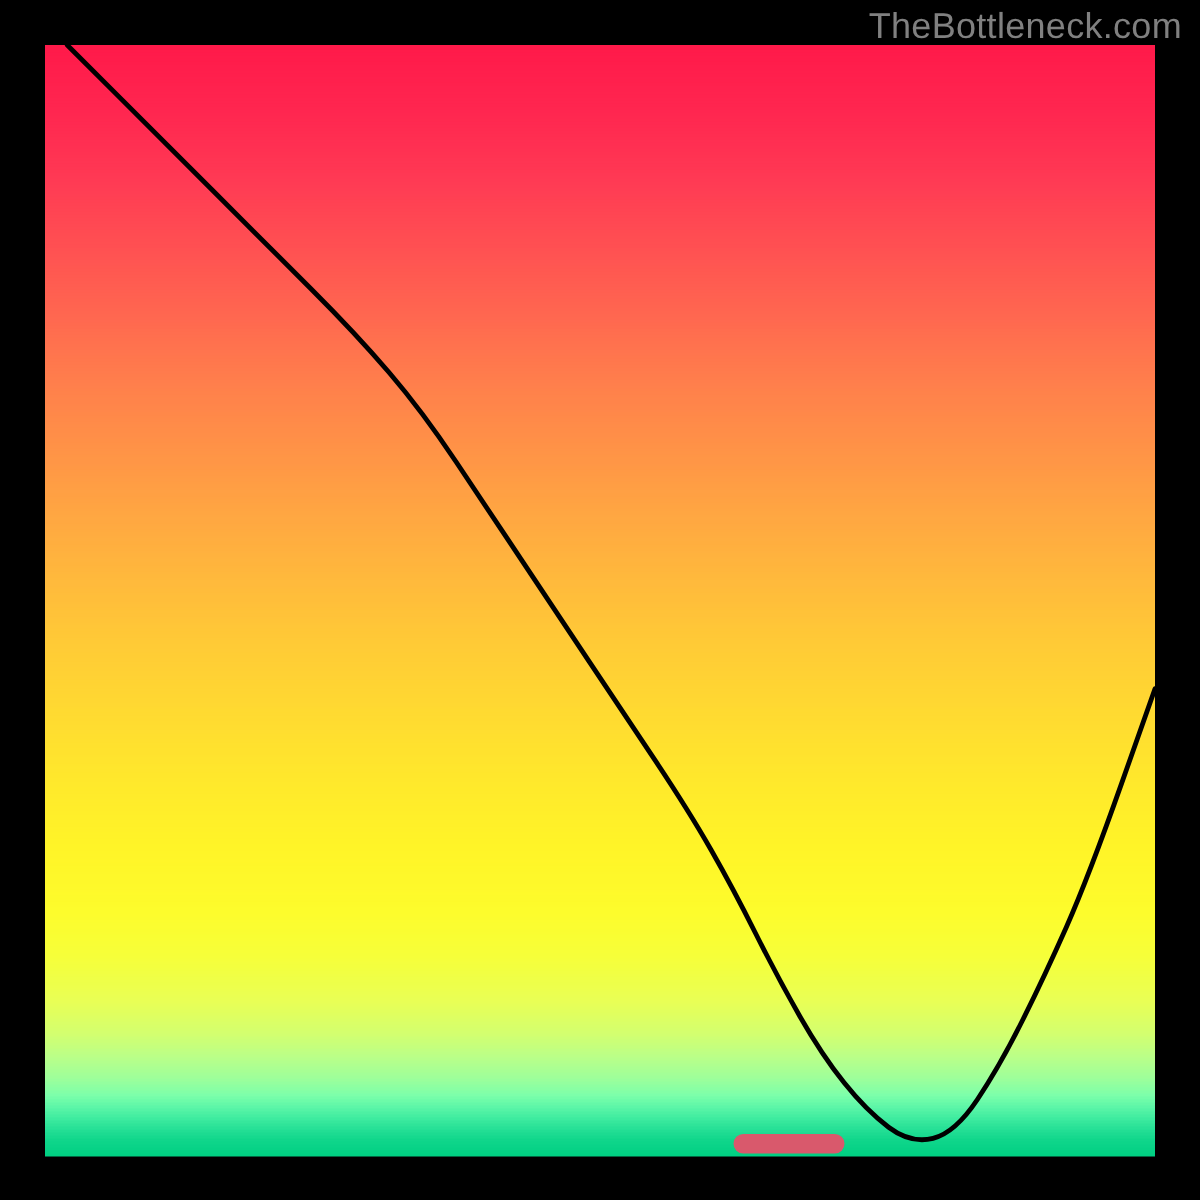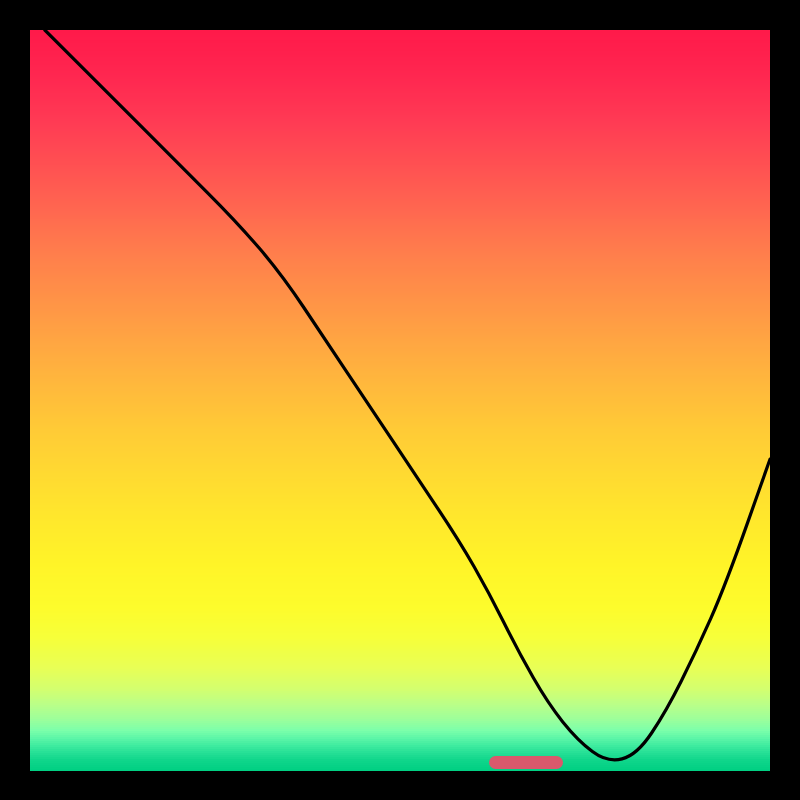--- a/index.html
+++ b/index.html
@@ -52,20 +52,21 @@
     position: absolute;
     height: 13px;
     border-radius: 7px;
     background: #d9596c;
   }
 </style>
 </head>
 <body>
 
 <div class="frame">
+  <div class="watermark">TheBottleneck.com</div>
 
   <div class="plot-area" id="plot-area">
       <div class="grad-row" style="top: 738px; height: 3px; background: rgb(1, 208, 131);"></div>
       <div class="grad-row" style="top: 736px; height: 3px; background: rgb(4, 209, 132);"></div>
       <div class="grad-row" style="top: 734px; height: 3px; background: rgb(7, 210, 134);"></div>
       <div class="grad-row" style="top: 732px; height: 3px; background: rgb(10, 211, 136);"></div>
       <div class="grad-row" style="top: 730px; height: 3px; background: rgb(13, 213, 137);"></div>
       <div class="grad-row" style="top: 728px; height: 3px; background: rgb(16, 214, 139);"></div>
       <div class="grad-row" style="top: 726px; height: 3px; background: rgb(22, 217, 142);"></div>
       <div class="grad-row" style="top: 724px; height: 3px; background: rgb(28, 219, 145);"></div>

